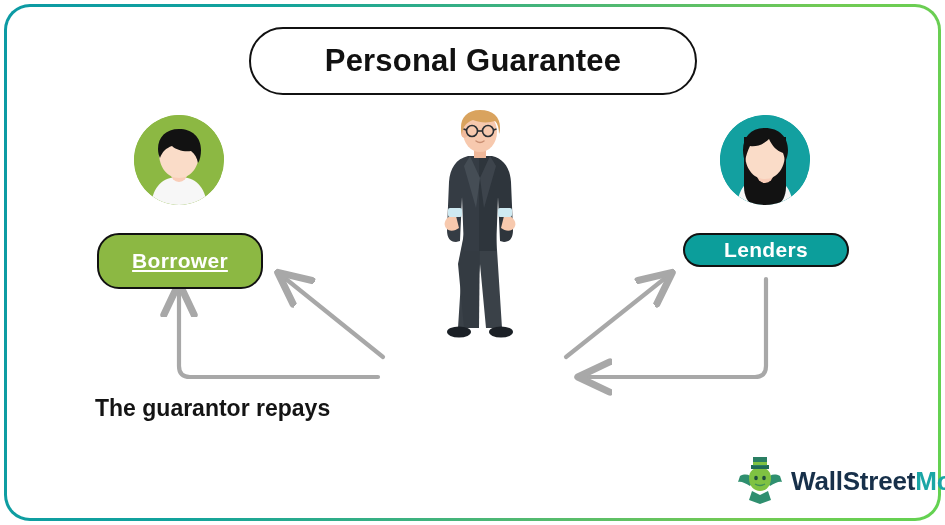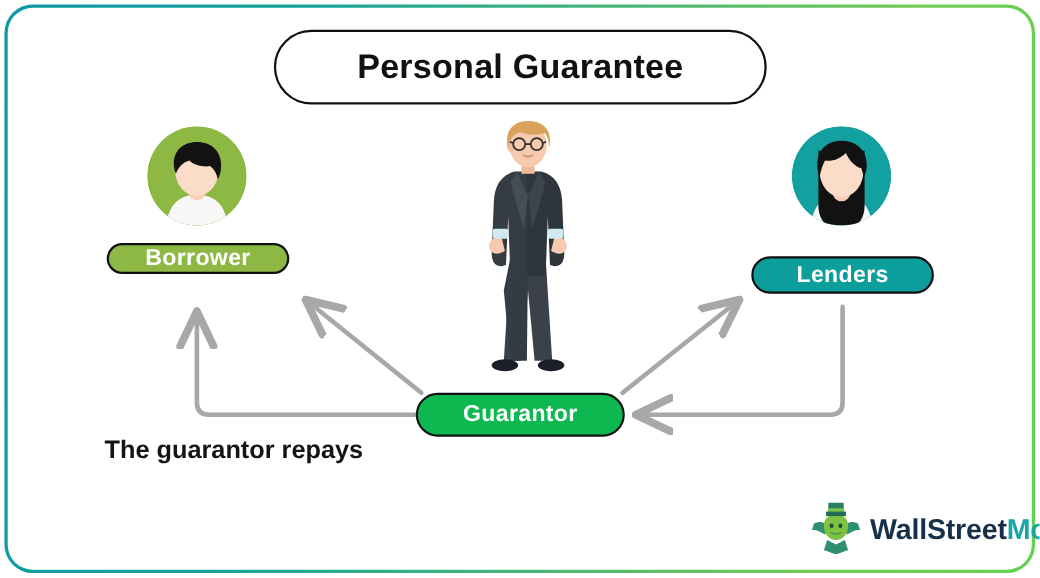--- a/index.html
+++ b/index.html
@@ -69,22 +69,23 @@
     align-items: center;
     justify-content: center;
     border: 2.5px solid #111111;
     border-radius: 22px;
     color: #ffffff;
     font-weight: 700;
     font-size: 21px;
     letter-spacing: 0.3px;
   }
   #pill-borrower {
-    left: 97px; top: 221px; width: 166px; height: 28px;
+    left: 97px; top: 233px; width: 166px; height: 56px;
     background: #8cb843;
+    text-decoration: underline;
   }
   #pill-lenders {
     left: 683px; top: 233px; width: 166px; height: 34px;
     background: #0c9e9b;
   }
   #pill-guarantor {
     left: 378px; top: 357px; width: 190px; height: 40px;
     background: #0cb84f;
     border-radius: 20px;
     font-size: 21px;
@@ -210,23 +211,20 @@
   </div>
 
   <div class="role-pill" id="pill-borrower">
     <span>Borrower</span>
   </div>
 
   <div class="role-pill" id="pill-lenders">
     <span>Lenders</span>
   </div>
 
-  <div class="role-pill" id="pill-guarantor">
-    <span>Guarantor</span>
-  </div>
 
   <div class="caption" id="caption-left">
     <div>The guarantor repays</div>
   </div>
 
 
   <div id="logo">
     <svg width="50" height="48" viewBox="0 0 50 48">
       <path d="M5 20 c6 -3 11 -1 14 4 l-4 6 c-5 -3 -9 -5 -12 -4 z" fill="#2f8f6f"></path>
       <path d="M45 20 c-6 -3 -11 -1 -14 4 l4 6 c5 -3 9 -5 12 -4 z" fill="#2f8f6f"></path>

